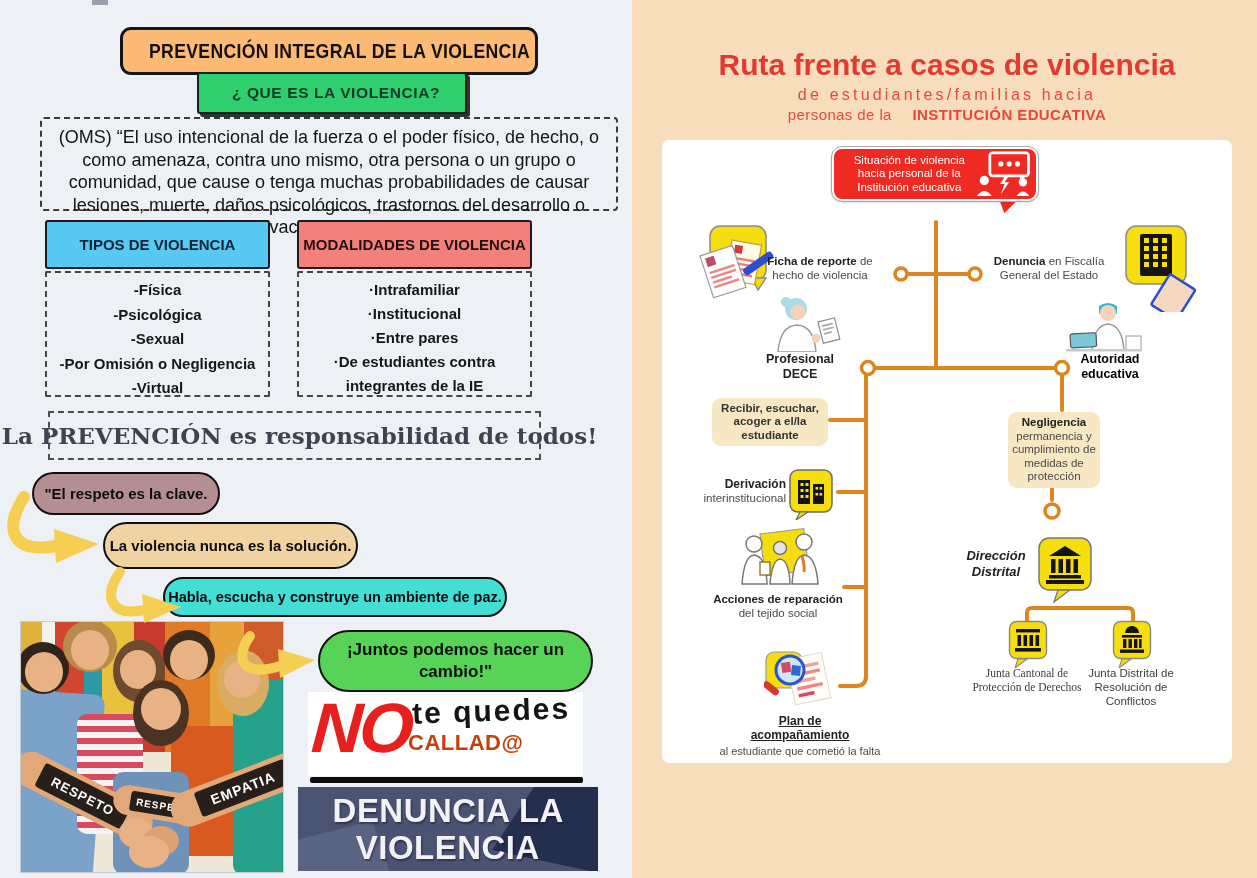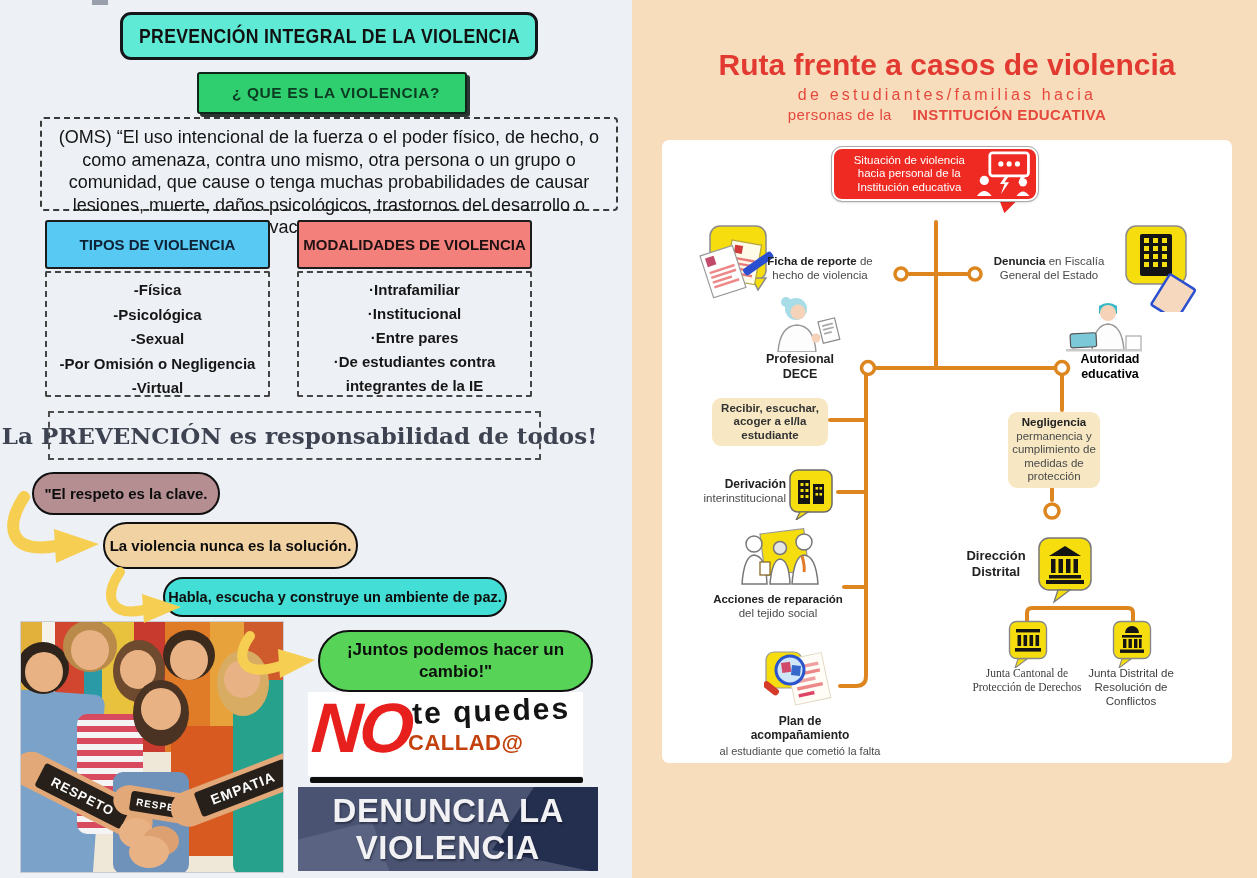--- a/index.html
+++ b/index.html
@@ -1,20 +1,20 @@
 <!DOCTYPE html>
 <html><head>
 <meta charset="utf-8">
 <style>
   html,body{margin:0;padding:0;background:#dfe2e8;}
   #root{position:relative;width:1257px;height:878px;background:#edf0f5;font-family:"Liberation Sans",sans-serif;overflow:hidden;}
   .abs{position:absolute;}
   
   .tab-artifact{left:92px;top:0;width:16px;height:5px;background:#9aa0ab;}
-  .title-box{left:120px;top:12px;width:412px;height:42px;background:#5eead4;border:3px solid #15151a;border-radius:11px;display:flex;align-items:center;justify-content:center;}
+  .title-box{left:120px;top:27px;width:412px;height:42px;background:#fdba74;border:3px solid #15151a;border-radius:11px;display:flex;align-items:center;justify-content:flex-start;}
   .title-box span{font-size:20px;font-weight:bold;color:#111;transform:scaleX(.88);letter-spacing:.4px;white-space:nowrap;}
   .q-box{left:197px;top:72px;width:258px;height:38px;background:#2fce6f;border:2px solid #10251a;box-shadow:3px 3px 0 rgba(10,20,15,.85);border-radius:3px;display:flex;align-items:center;justify-content:center;font-size:15.5px;font-weight:bold;color:#0b3b22;letter-spacing:.6px;padding-left:8px;}
   .oms-box{left:40px;top:117px;width:578px;height:94px;border:2px dashed #3a3a3a;border-radius:4px;padding:7px 12px;box-sizing:border-box;text-align:center;font-size:18px;line-height:22.5px;color:#141414;}
   .hdr{height:49px;border:2px solid #1c1c1c;border-radius:3px;display:flex;align-items:center;justify-content:center;font-size:15px;font-weight:bold;box-sizing:border-box;}
   .hdr-blue{left:45px;top:220px;width:225px;background:#57c9f2;color:#0d2235;}
   .hdr-red{left:297px;top:220px;width:235px;background:#f4807c;color:#201212;}
   .listbox{top:271px;height:126px;border:2px dashed #454545;border-radius:2px;box-sizing:border-box;text-align:center;font-size:15px;font-weight:bold;color:#161616;padding-top:5px;}
   .list-blue{left:45px;width:225px;line-height:24.5px;}
   .list-red{left:297px;width:235px;line-height:24px;padding-left:16px;padding-right:16px;}
   .prev-box{left:48px;top:411px;width:489px;height:45px;border:2.5px dashed #4d4d4d;display:flex;align-items:center;justify-content:center;font-family:"DejaVu Serif",serif;font-size:23px;font-weight:bold;color:#3d4350;white-space:nowrap;}
@@ -335,24 +335,24 @@
         <rect x="5" y="15" width="26" height="3.4" fill="#e88"></rect>
       <rect x="5" y="22" width="20" height="3.4" fill="#f0a0a0"></rect>
         <rect x="5" y="29" width="26" height="3.4" fill="#e88"></rect>
       <rect x="5" y="36" width="16" height="3.4" fill="#d46"></rect>
     </g>
     <circle cx="26" cy="22" r="14" fill="#cfe6f8" stroke="#2a55cc" stroke-width="3"></circle>
     <rect x="17" y="15" width="9" height="10" transform="rotate(-8 17 15)" fill="#d24a6a"></rect>
     <rect x="28" y="17" width="9" height="10" transform="rotate(6 28 17)" fill="#3668cc"></rect>
     <rect x="2" y="32" width="18" height="7" rx="3" transform="rotate(38 2 32)" fill="#d43a2a"></rect>
   </svg>
-  <div class="abs node-label" style="left:735px;top:714px;width:130px;font-weight:bold;font-size:12px;color:#222;">Plan de acompañamiento</div>
+  <div class="abs node-label" style="left:735px;top:714px;width:130px;font-weight:bold;font-size:12px;color:#222;text-decoration:underline;">Plan de acompañamiento</div>
   <div class="abs node-label" style="left:700px;top:744px;width:200px;font-size:11px;">al estudiante que cometió la falta</div>
 
-  <div class="abs node-label" style="left:958px;top:548px;width:76px;font-weight:bold;font-size:13px;line-height:16px;color:#222;">Dirección Distrital</div>
+  <div class="abs node-label" style="left:958px;top:548px;width:76px;font-weight:bold;font-size:13px;line-height:16px;color:#222;font-style:italic;">Dirección Distrital</div>
   <svg class="abs" style="left:1036px;top:536px;" width="58" height="68">
     <rect x="3" y="2" width="52" height="52" rx="10" fill="#f6dd0e" stroke="#777" stroke-width="1.5"></rect>
     <g fill="#141414">
       <path d="M13,20 L29,10 L45,20 Z"></path>
       <rect x="15" y="23" width="4.5" height="14"></rect>
         <rect x="22.5" y="23" width="4.5" height="14"></rect>
         <rect x="30" y="23" width="4.5" height="14"></rect>
         <rect x="37.5" y="23" width="4.5" height="14"></rect>
       <rect x="13" y="39" width="32" height="3.5"></rect>
         <rect x="10" y="44" width="38" height="4"></rect>

